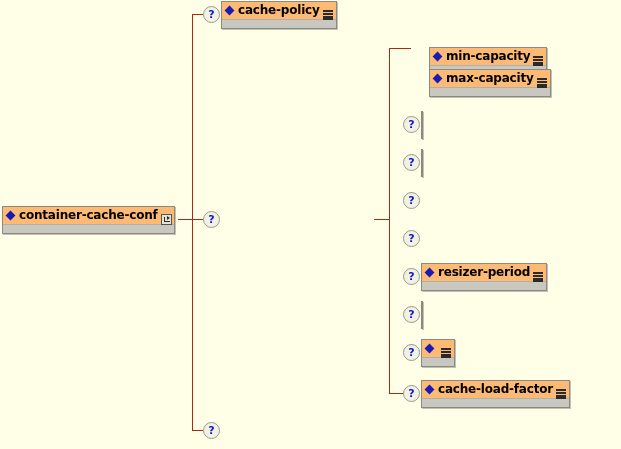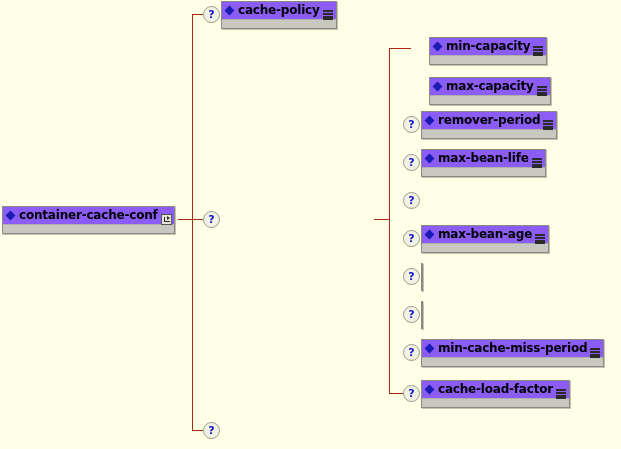--- a/index.html
+++ b/index.html
@@ -65,21 +65,21 @@
     flex-direction: column;
     justify-content: flex-start;
     box-shadow: 1px 1px 0 rgba(120,120,110,0.45);
   }
   .box-top {
     display: flex;
     align-items: center;
     height: 17px;
     padding: 0 2px 0 4px;
     box-sizing: border-box;
-    background: #8b5cf6;
+    background: #fdba74;
   }
   .box-bottom {
     height: 9px;
     background: #c8c8c0;
     border-top: 1px solid #b0b0a8;
     box-sizing: border-box;
   }
   .diamond {
     width: 7px;
     height: 7px;
@@ -205,104 +205,90 @@
   </div>
 
   <div class="node" style="left:203px; top:205px;">
     <div class="opt-marker">?</div>
   </div>
 
   <div class="node" style="left:203px; top:416px;">
     <div class="opt-marker">?</div>
   </div>
 
-  <div class="node" style="left:411px; top:36px;text-align:center;">
+  <div class="node" style="left:411px; top:46px;text-align:center;">
     <div class="opt-spacer"></div>
     <div class="box">
       <div class="box-top">
         <span class="diamond"></span>
         <span class="label">min-capacity</span>
         <span class="glyph glyph-lines"></span>
       </div>
       <div class="box-bottom"></div>
     </div>
   </div>
 
-  <div class="node" style="left:411px; top:76px;text-align:center;">
+  <div class="node" style="left:411px; top:68px;text-align:center;">
     <div class="opt-spacer"></div>
     <div class="box">
       <div class="box-top">
         <span class="diamond"></span>
         <span class="label">max-capacity</span>
         <span class="glyph glyph-lines"></span>
       </div>
       <div class="box-bottom"></div>
     </div>
   </div>
 
   <div class="node" style="left:403px; top:110px;">
     <div class="opt-marker">?</div>
     <div class="box">
-      <div class="box-top">
-        <span class="diamond"></span>
-        <span class="label">remover-period</span>
-        <span class="glyph glyph-lines"></span>
-      </div>
       <div class="box-bottom"></div>
     </div>
   </div>
 
   <div class="node" style="left:403px; top:148px;">
     <div class="opt-marker">?</div>
     <div class="box">
-      <div class="box-top">
-        <span class="diamond"></span>
-        <span class="label">max-bean-life</span>
-        <span class="glyph glyph-lines"></span>
-      </div>
       <div class="box-bottom"></div>
     </div>
   </div>
 
   <div class="node" style="left:403px; top:186px;">
     <div class="opt-marker">?</div>
   </div>
 
   <div class="node" style="left:403px; top:224px;">
     <div class="opt-marker">?</div>
-    <div class="box">
-      <div class="box-top">
-        <span class="diamond"></span>
-        <span class="label">max-bean-age</span>
-        <span class="glyph glyph-lines"></span>
-      </div>
-      <div class="box-bottom"></div>
-    </div>
   </div>
 
   <div class="node" style="left:403px; top:262px;">
     <div class="opt-marker">?</div>
     <div class="box">
+      <div class="box-top">
+        <span class="diamond"></span>
+        <span class="label">resizer-period</span>
+        <span class="glyph glyph-lines"></span>
+      </div>
       <div class="box-bottom"></div>
     </div>
   </div>
 
   <div class="node" style="left:403px; top:300px;">
     <div class="opt-marker">?</div>
     <div class="box">
       <div class="box-bottom"></div>
     </div>
   </div>
 
   <div class="node" style="left:403px; top:338px;">
     <div class="opt-marker">?</div>
     <div class="box">
       <div class="box-top">
         <span class="diamond"></span>
-        <span class="label">min-cache-miss-period</span>
         <span class="glyph glyph-lines"></span>
       </div>
       <div class="box-bottom"></div>
     </div>
   </div>
 
   <div class="node" style="left:403px; top:379px;">
     <div class="opt-marker">?</div>
     <div class="box">
       <div class="box-top">

